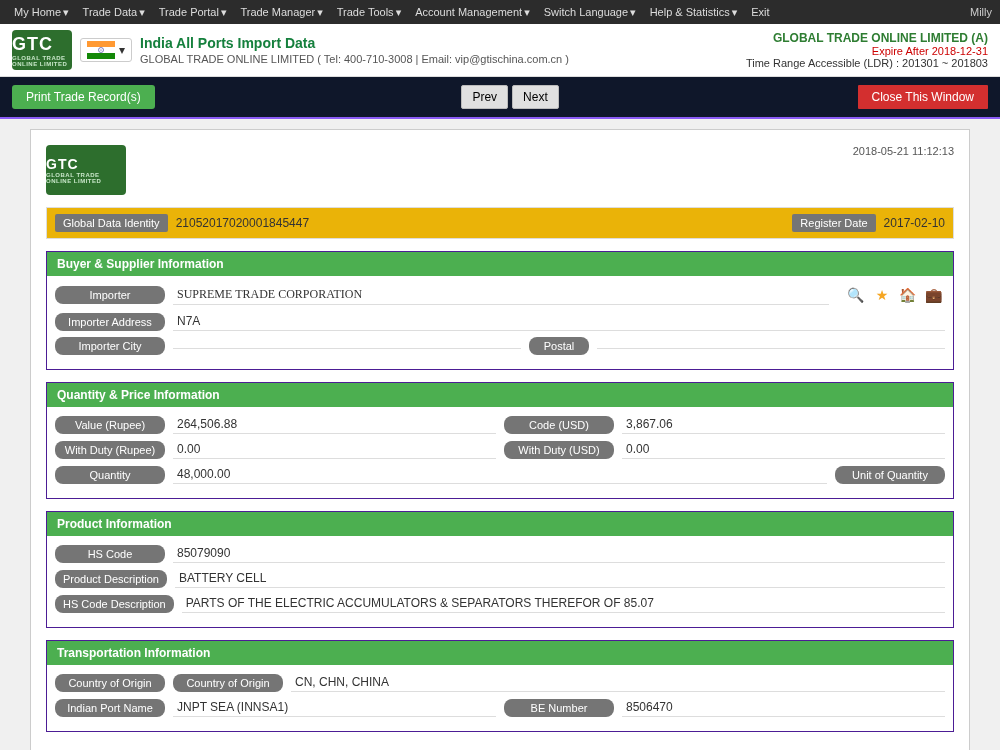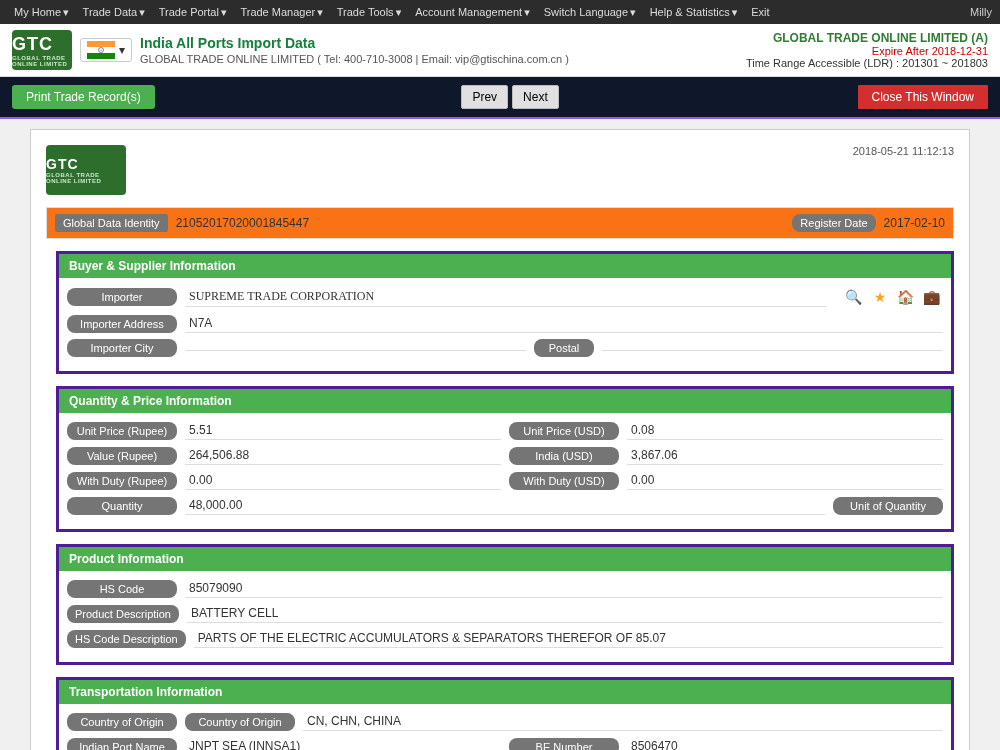--- a/index.html
+++ b/index.html
@@ -134,45 +134,45 @@
       font-weight: bold;
       font-size: 16px;
     }
 
     
     .identity-row {
       display: flex;
       align-items: center;
       gap: 8px;
       margin-bottom: 12px;
-      background: #f97316;
+      background: #eab308;
       padding: 6px 8px;
       border: 1px solid #ddd;
     }
     .identity-label {
       background: #757575;
       color: white;
       padding: 3px 8px;
       font-size: 11px;
       border-radius: 2px;
       white-space: nowrap;
     }
     .identity-value { flex: 1; font-size: 12px; color: #333; }
     .register-label {
       background: #757575;
       color: white;
       padding: 3px 8px;
       font-size: 11px;
-      border-radius: 8px;
+      border-radius: 2px;
       white-space: nowrap;
     }
     .register-value { font-size: 12px; color: #333; }
 
     
-    .section { margin-bottom: 12px; border: 3px solid #4c1d95; margin-left: 10px; }
+    .section { margin-bottom: 12px; border: 1px solid #4c1d95; }
     .section-header {
       background: #4caf50;
       color: white;
       padding: 5px 10px;
       font-size: 12px;
       font-weight: bold;
     }
     .section-body { padding: 8px; }
 
     
@@ -357,31 +357,25 @@
           <span class="field-label" style="min-width:60px;">Postal</span>
           <span class="field-value"></span>
         </div>
       </div>
     </div>
 
     <div class="section">
       <div class="section-header">Quantity &amp; Price Information</div>
       <div class="section-body">
 
-        <div class="field-row">
-          <span class="field-label">Unit Price (Rupee)</span>
-          <span class="field-value">5.51</span>
-          <span class="field-label">Unit Price (USD)</span>
-          <span class="field-value">0.08</span>
-        </div>
 
         <div class="field-row">
           <span class="field-label">Value (Rupee)</span>
           <span class="field-value">264,506.88</span>
-          <span class="field-label">India (USD)</span>
+          <span class="field-label">Code (USD)</span>
           <span class="field-value">3,867.06</span>
         </div>
 
         <div class="field-row">
           <span class="field-label">With Duty (Rupee)</span>
           <span class="field-value">0.00</span>
           <span class="field-label">With Duty (USD)</span>
           <span class="field-value">0.00</span>
         </div>
 

